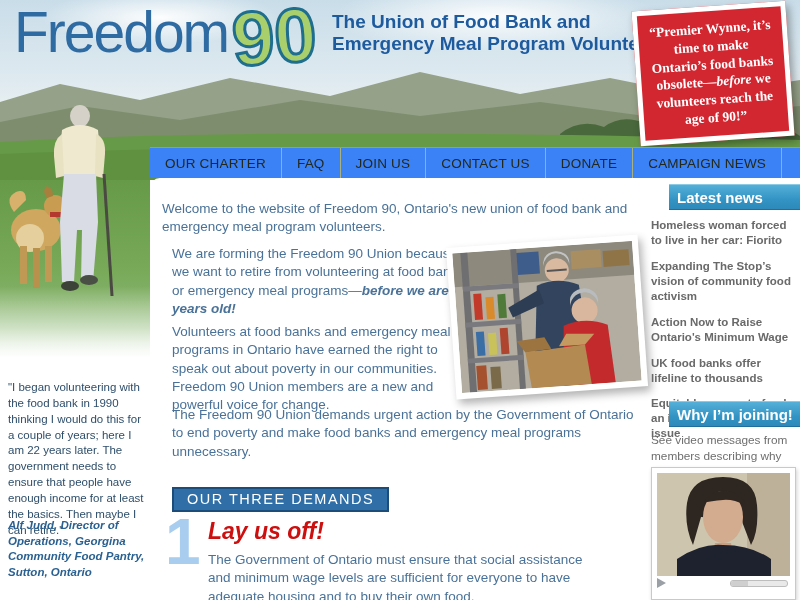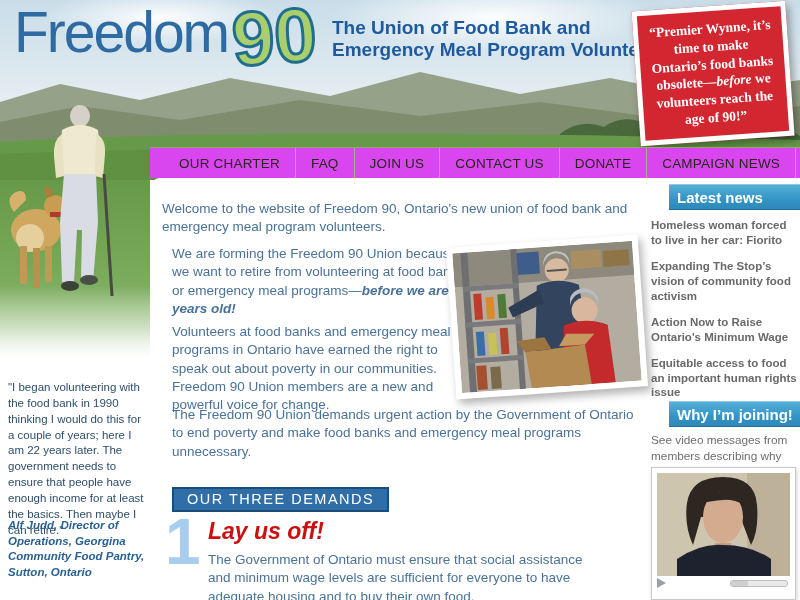--- a/index.html
+++ b/index.html
@@ -19,32 +19,32 @@
     background:linear-gradient(180deg,#679a48 0%,#76a857 45%,#8cb873 80%,#cfe0c2 100%); }
   .left-fade { position:absolute; left:0; bottom:0; width:100%; height:80px;
     background:linear-gradient(180deg, rgba(255,255,255,0), #ffffff 90%); }
   .figure-svg { position:absolute; left:0; top:104px; width:150px; height:240px; z-index:3; }
 
   
   .brand { position:absolute; left:14px; top:4px; z-index:4; display:flex; align-items:flex-start; }
   .brand-name { font-size:57px; color:#2e6ba3; letter-spacing:-2px; line-height:1; }
   .brand-number { font-size:76px; font-weight:bold; color:#a8cf6b; line-height:.88; margin-left:4px;
     -webkit-text-stroke:3px #1f6e8e; transform:rotate(-4deg); }
-  .tagline { position:absolute; left:332px; top:17px; z-index:4; font-size:19px; font-weight:bold;
+  .tagline { position:absolute; left:332px; top:11px; z-index:4; font-size:19px; font-weight:bold;
     color:#1d5a9e; line-height:1.18; }
   .badge { position:absolute; left:636px; top:6px; width:154px; z-index:5;
     background:#d22630; border:5px solid #fff; transform:rotate(-4deg);
     box-shadow:3px 5px 9px rgba(0,0,0,.35); color:#fff; text-align:center;
     font-family:"Liberation Serif", serif; font-weight:bold; font-size:13.5px;
     line-height:1.32; padding:9px 6px; }
   .badge .em { font-style:italic; }
 
   
   .nav { position:absolute; left:150px; top:147px; width:650px; height:31px; z-index:6;
-    background:#d946ef; border-top:1px solid #97a172; display:flex; align-items:stretch;padding-left:14px; }
+    background:#3b82f6; border-top:1px solid #97a172; display:flex; align-items:stretch; }
   .nav-item { display:flex; align-items:center; padding:0 15px; font-size:13.5px; color:#24281a;
     border-right:1px solid #a9b180; cursor:pointer; letter-spacing:.2px; }
 
   
   .white-panel { position:absolute; left:150px; top:178px; width:650px; height:422px;
     background:#fff; border-top-left-radius:10px; z-index:2; }
 
   .body-text { font-size:13.5px; color:#4a7298; line-height:1.36; }
   .p1 { position:absolute; left:162px; top:200px; width:472px; z-index:7; }
   .p2 { position:absolute; left:172px; top:245px; width:300px; z-index:7; }
@@ -209,20 +209,21 @@
   <div class="demands-banner">OUR THREE DEMANDS</div>
   <div class="demand-number">1</div>
   <div class="demand-title">Lay us off!</div>
   <p class="body-text demand-body">The Government of Ontario must ensure that social assistance and minimum wage levels are sufficient for everyone to have adequate housing and to buy their own food.</p>
 
   <div class="side-header news-header">Latest news</div>
   <div class="news-list">
     <div class="news-link">Homeless woman forced to live in her car: Fiorito</div>
     <div class="news-link">Expanding The Stop’s vision of community food activism</div>
     <div class="news-link">Action Now to Raise Ontario's Minimum Wage</div>
+    <div class="news-link">UK food banks offer lifeline to thousands</div>
     <div class="news-link">Equitable access to food an important human rights issue</div>
   </div>
 
   <div class="side-header joining-header">Why I’m joining!</div>
   <div class="joining-desc">See video messages from members describing why Freedom 90 is necessary</div>
 
   <div class="video-frame">
     <div class="video-screen">
       <svg viewBox="0 0 133 103" preserveAspectRatio="none">
         <rect x="0" y="0" width="133" height="103" fill="#cdc5ad"></rect>

